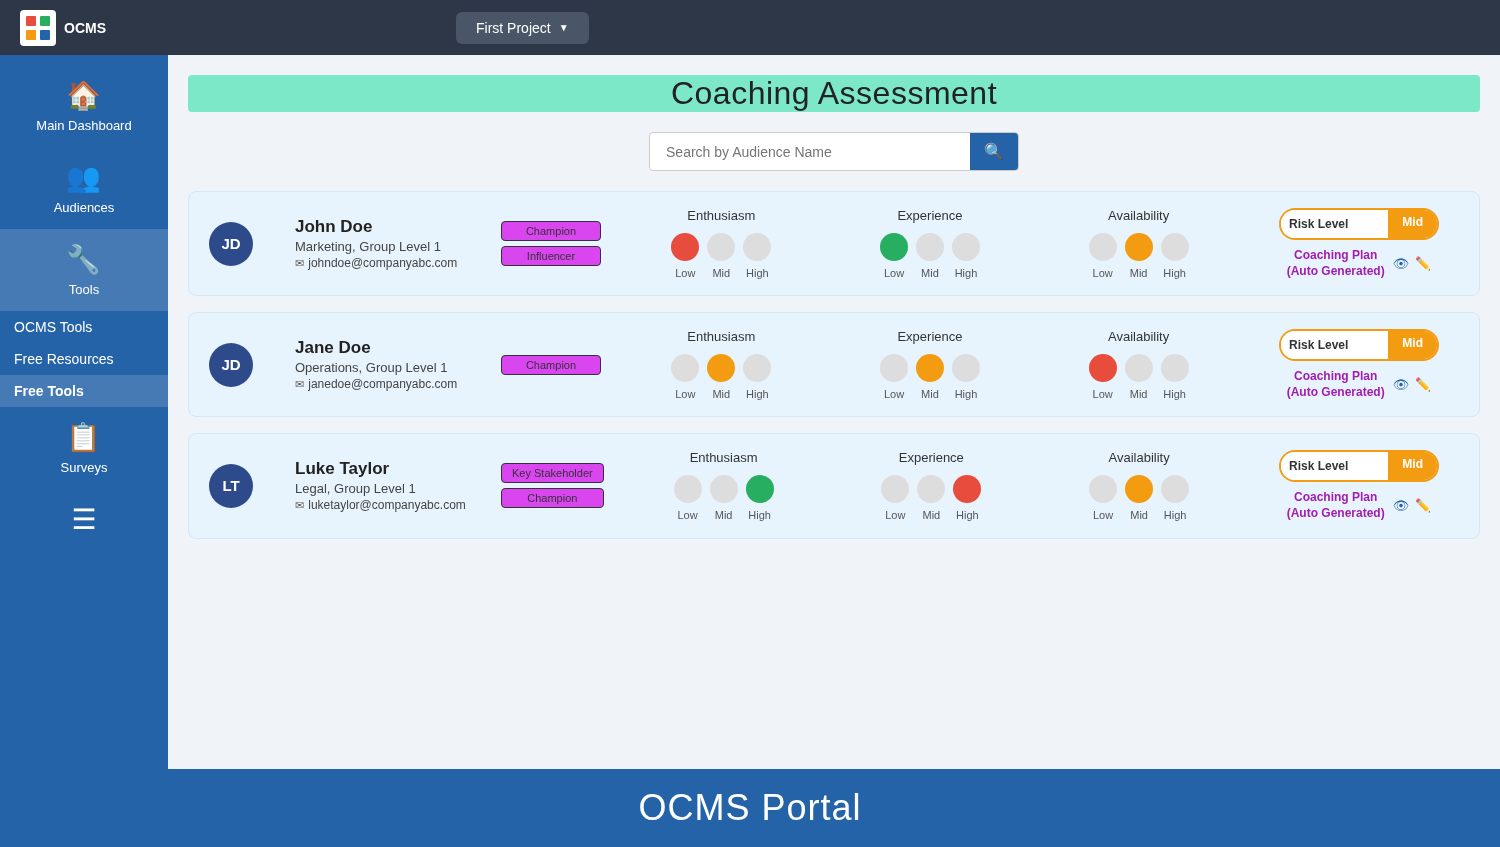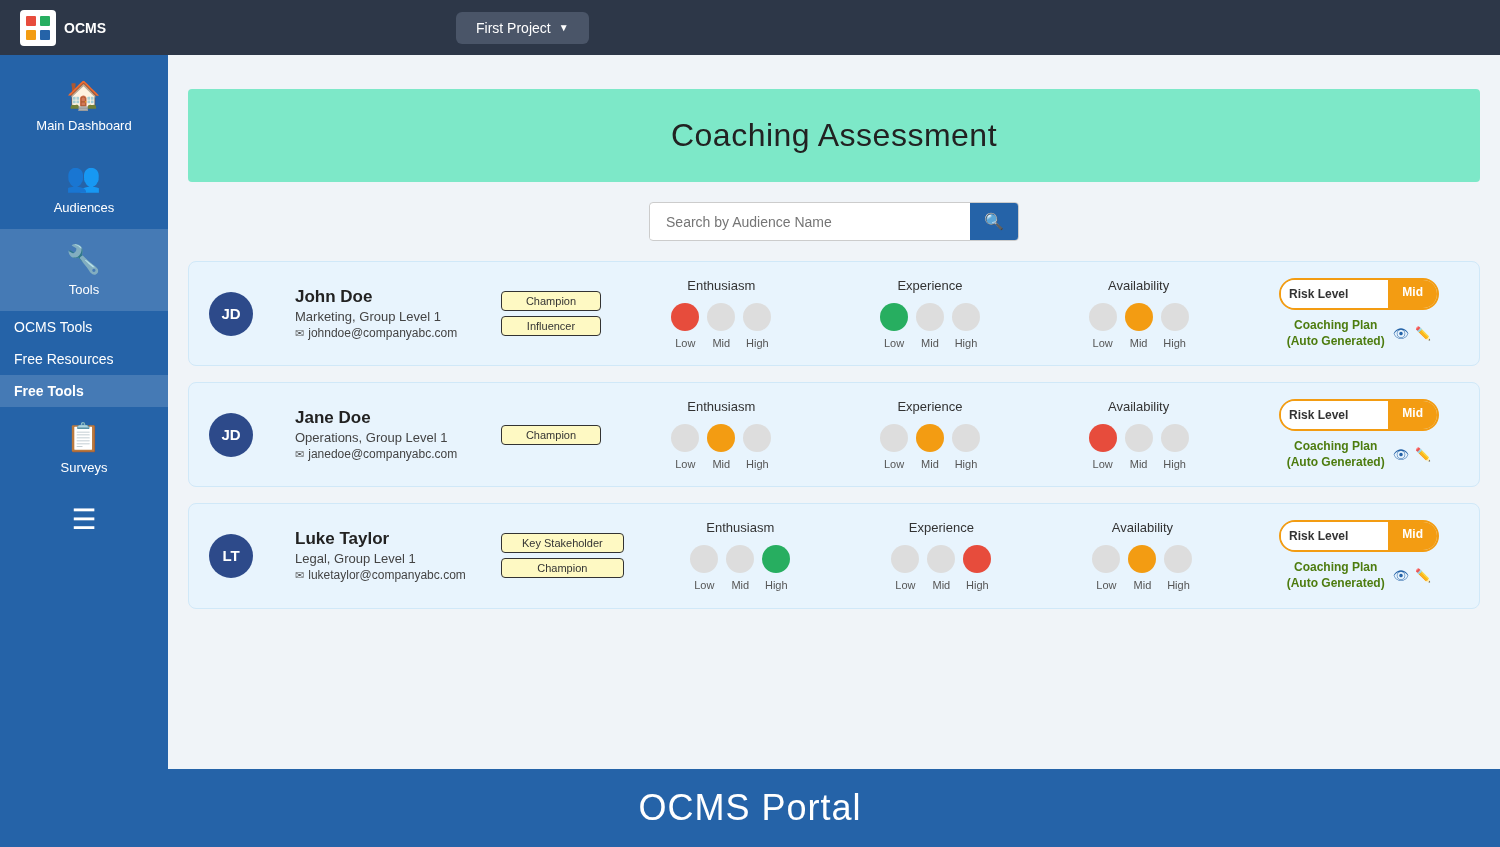--- a/index.html
+++ b/index.html
@@ -87,22 +87,21 @@
       flex: 1;
       overflow-y: auto;
       background: #f0f4f8;
       position: relative;
     }
 
     
     .page-header {
       background: #7de8c8;
       text-align: center;
-      padding: 28px;
-      margin: 34px 20px 20px 20px;
+      margin: 20px 20px 20px 20px;
       border-radius: 4px;
     }
     .page-header h1 {
       font-size: 32px;
       font-weight: 500;
       color: #222;
       letter-spacing: 0.5px;
     }
 
     
@@ -167,24 +166,24 @@
     .person-name { font-size: 17px; font-weight: 700; color: #222; }
     .person-dept { font-size: 13px; color: #444; margin-top: 2px; }
     .person-email { font-size: 12px; color: #444; margin-top: 2px; display: flex; align-items: center; gap: 4px; }
     .email-icon { color: #555; font-size: 11px; }
 
     
     .badges { display: flex; flex-direction: column; gap: 5px; min-width: 100px; }
     .badge {
       border: 1px solid #333;
       border-radius: 4px;
-      padding: 3px 20px;
+      padding: 3px 10px;
       font-size: 11px;
       text-align: center;
-      background: #fef9c3;
+      background: #d946ef;
       color: #333;
     }
 
     
     .assessment-cols {
       display: flex;
       gap: 0;
       flex: 1;
       justify-content: space-around;
     }
@@ -226,21 +225,21 @@
       text-align: left;
       padding: 7px 8px;
     }
     .risk-value {
       background: #f39c12;
       color: #fff;
       font-size: 12px;
       font-weight: 700;
       padding: 5px 14px;
     }
-    .coaching-link { font-size: 12px; color: #4d7c0f; font-weight: 600; text-align: center; line-height: 1.3; }
+    .coaching-link { font-size: 12px; color: #a21caf; font-weight: 600; text-align: center; line-height: 1.3; }
     .coaching-icons { display: flex; gap: 6px; color: #2563a8; font-size: 13px; }
     .coaching-row { display: flex; align-items: center; gap: 8px; }
 
     
     .footer {
       background: #2563a8;
       text-align: center;
       padding: 18px;
       flex-shrink: 0;
     }

